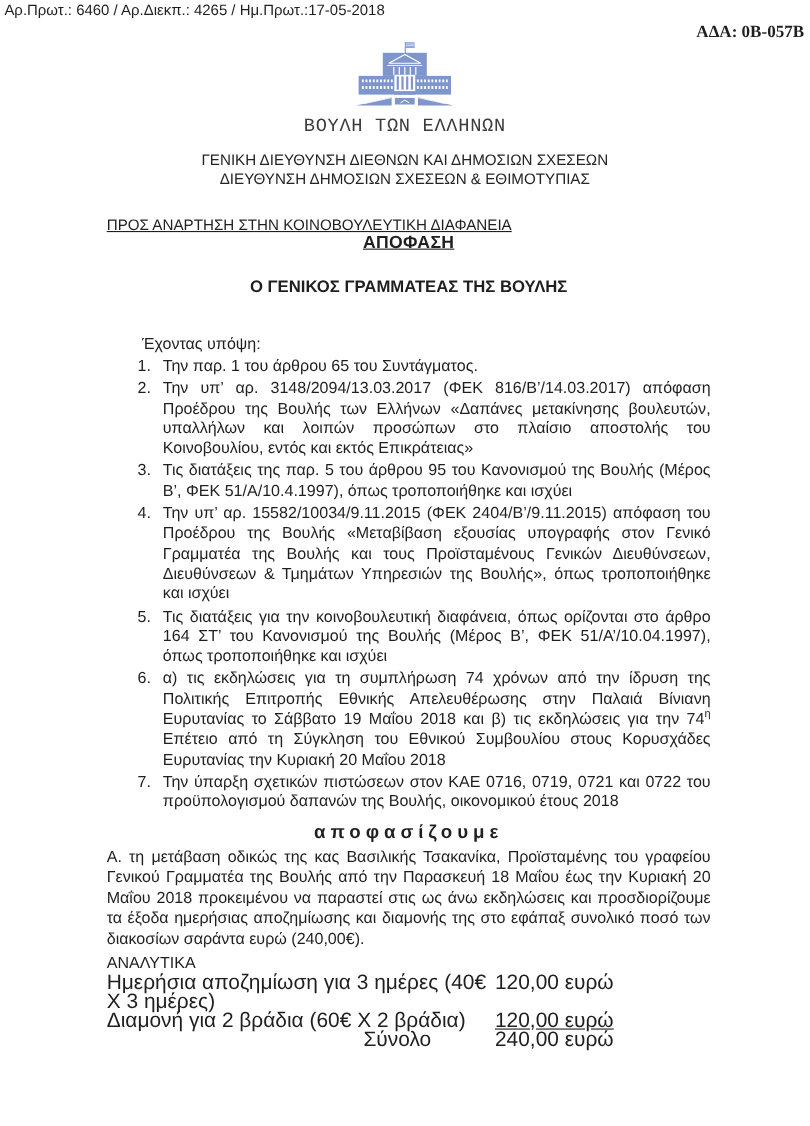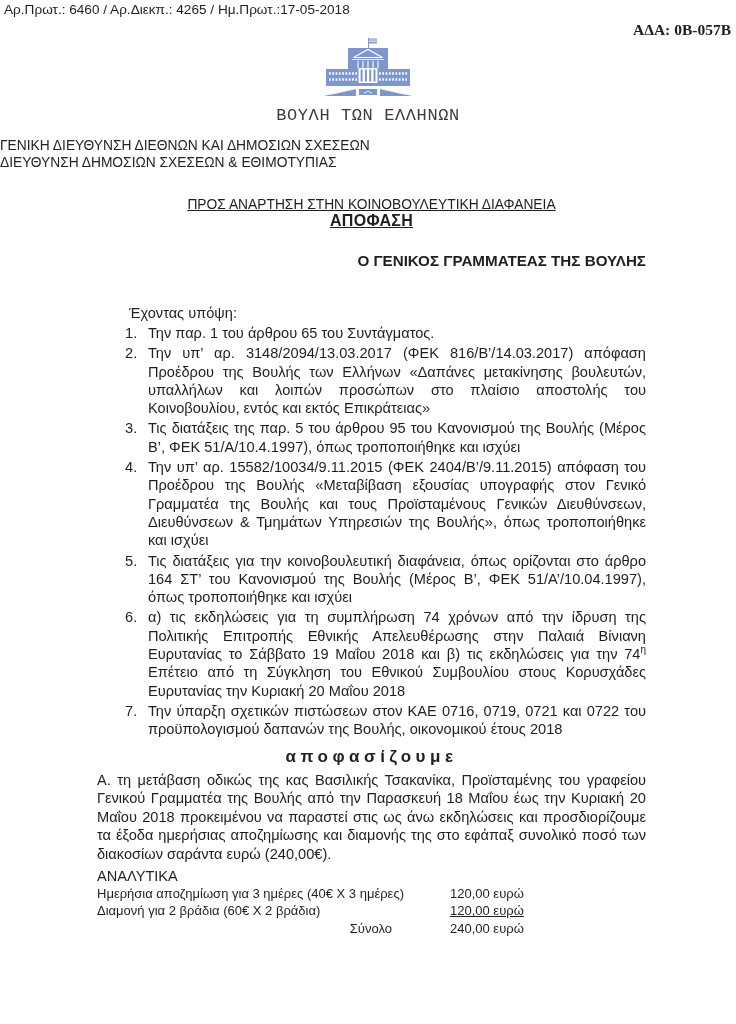--- a/index.html
+++ b/index.html
@@ -6,43 +6,43 @@
   .page{position:relative;width:736px;height:1024px;background:#ffffff;overflow:hidden;
         font-family:"Liberation Sans",sans-serif;color:#1f1f1f;}
 
   .protocol{position:absolute;top:2px;left:4px;font-size:13.6px;white-space:nowrap;}
   .ada{position:absolute;top:21px;right:5px;font-family:"Liberation Serif",serif;
        font-weight:700;font-size:15.5px;white-space:nowrap;}
 
   .logo-wrap{position:absolute;top:38px;left:0;width:100%;display:flex;justify-content:center;}
   .org-name{position:absolute;top:106px;left:0;width:100%;text-align:center;
             font-family:Liberation Mono, monospace;font-size:17px;letter-spacing:0.6px;color:#3c3c3c;}
-  .dept{position:absolute;top:138px;left:0;width:100%;text-align:left;
+  .dept{position:absolute;top:138px;left:0;width:100%;text-align:center;
         font-size:13.8px;line-height:16.5px;color:#242424;}
 
   .content{position:absolute;left:97px;top:197px;width:549px;}
-  .notice{text-align:center;font-size:13.8px;text-decoration:underline;}
+  .notice{text-align:left;font-size:13.8px;text-decoration:underline;}
   .title{text-align:center;font-weight:700;font-size:16px;
          letter-spacing:0.3px;}
   .title span{text-decoration:underline;}
   .subject{margin-top:17px;text-align:center;font-size:14.6px;}
-  .issuer{margin-top:22px;text-align:right;font-weight:700;font-size:15.2px;}
+  .issuer{margin-top:22px;text-align:center;font-weight:700;font-size:15.2px;}
   .preamble{margin-top:36px;font-size:14.6px;margin-left:32px;}
 
   ol.considerations{margin:3px 0 0 0;padding:0 0 0 51px;list-style:none;counter-reset:c;}
   ol.considerations li{counter-increment:c;position:relative;font-size:14.6px;
       line-height:18.3px;text-align:justify;margin-bottom:2px;}
   ol.considerations li::before{content:counter(c) ".";position:absolute;left:-23px;}
   sup{font-size:10px;line-height:0;vertical-align:super;}
 
   .decide{margin-top:8px;text-align:center;font-weight:700;letter-spacing:4.5px;font-size:17px;}
   .para-a{margin-top:4px;font-size:14.6px;line-height:18.5px;text-align:justify;}
 
   .analytika{margin-top:5px;font-size:14.6px;line-height:17.2px;}
-  .brow{display:flex;font-size:13px;line-height:17.2px;}
+  .brow{display:flex;font-size:19px;line-height:17.2px;}
   .bdesc{width:353px;box-sizing:border-box;}
   .btotal .bdesc{text-align:right;padding-right:58px;}
   .u{text-decoration:underline;}
 </style>
 </head>
 <body>
 
 <div class="page">
 
   <div class="protocol">Αρ.Πρωτ.: 6460 / Αρ.Διεκπ.: 4265 / Ημ.Πρωτ.:17-05-2018</div>

